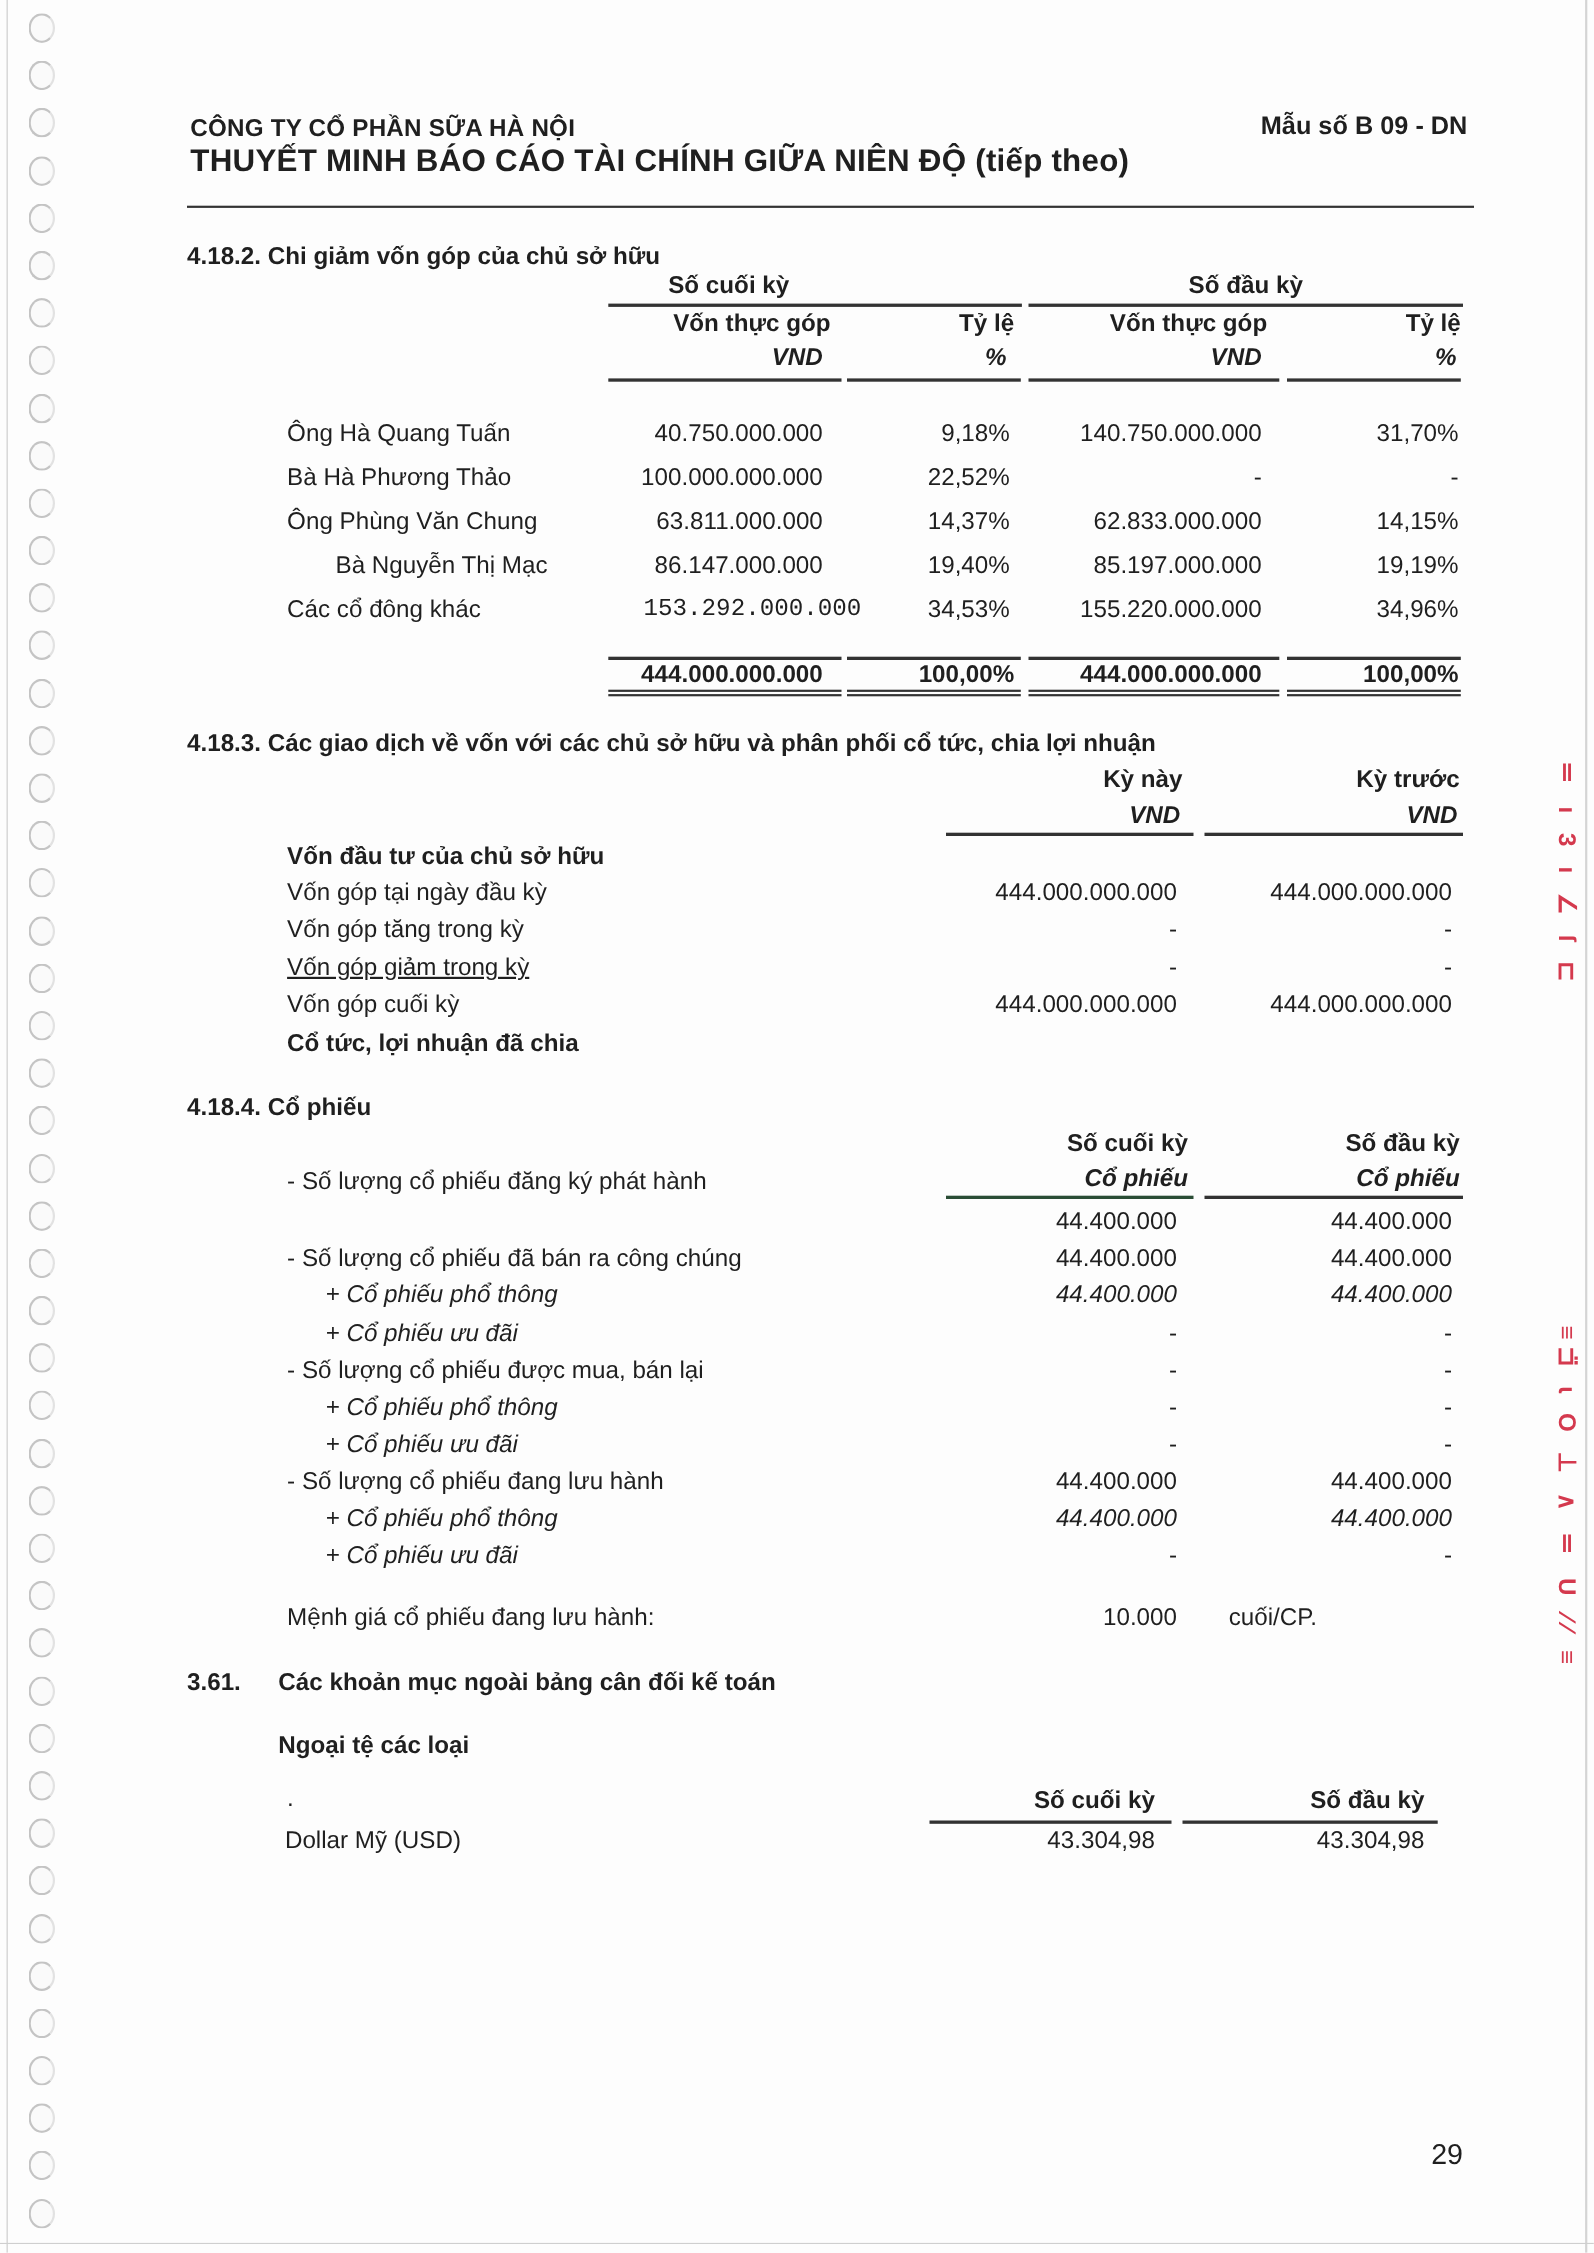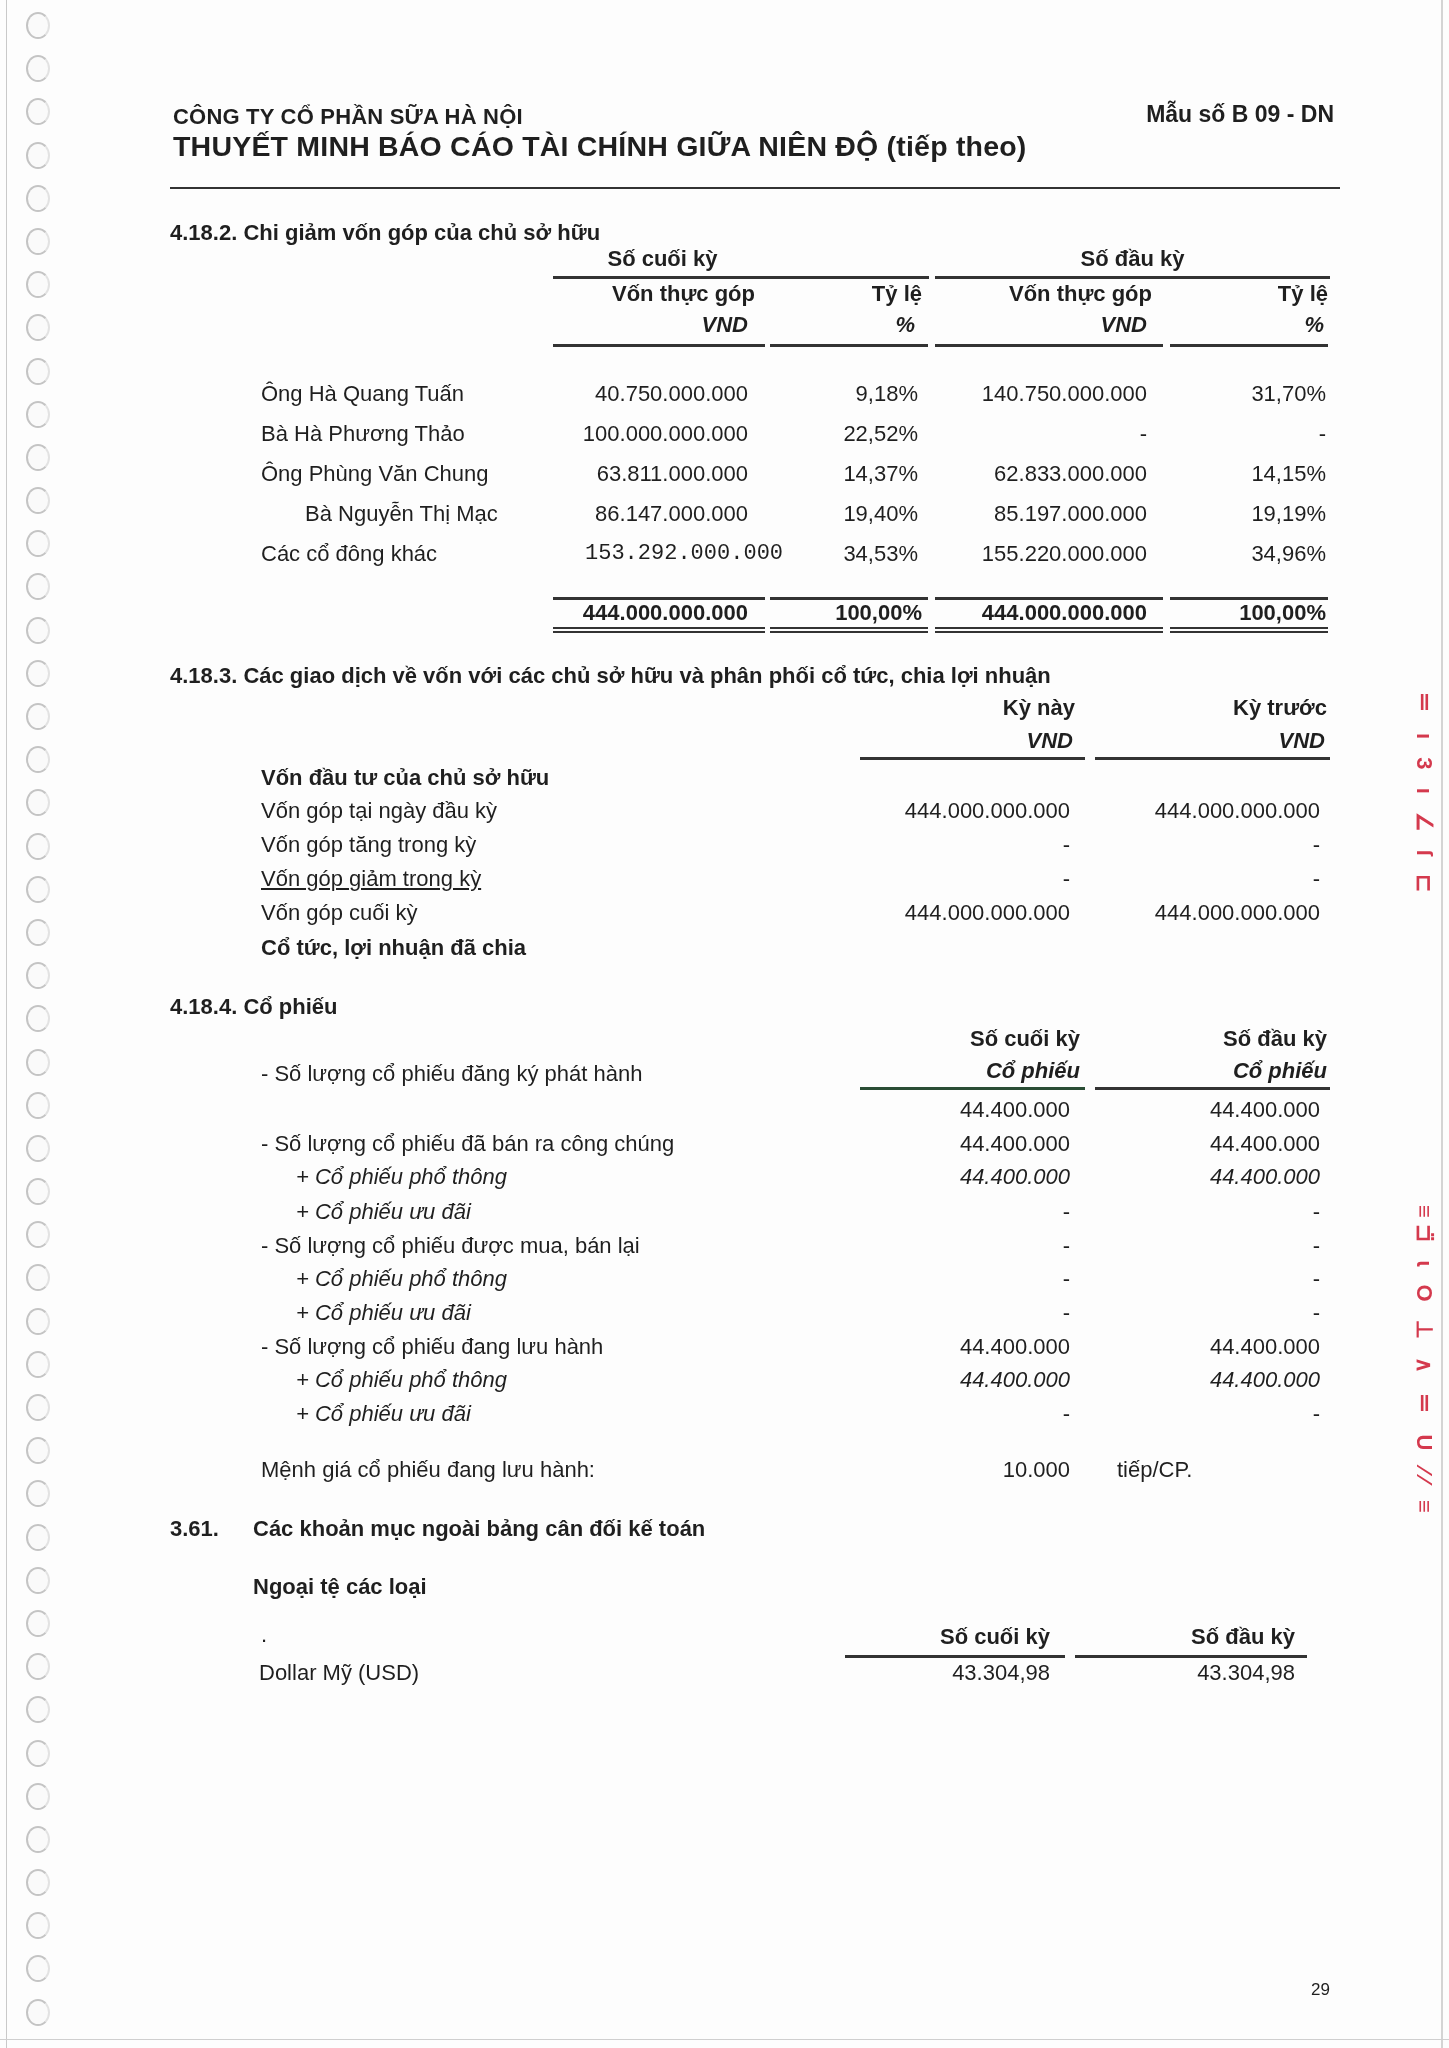--- a/index.html
+++ b/index.html
@@ -260,30 +260,30 @@
   </div>
   <div>
     <div class="abs txt ital" style="left:296px; top:1401px;">+ Cổ phiếu ưu đãi</div>
     <div class="abs txt r" style="left:860px; top:1401px; width:210px;">-</div>
     <div class="abs txt r" style="left:1095px; top:1401px; width:225px;">-</div>
   </div>
 </div>
 <div>
   <div class="abs txt" style="left:261px; top:1457px;">Mệnh giá cổ phiếu đang lưu hành:</div>
   <div class="abs txt r" style="left:900px; top:1457px; width:170px;">10.000</div>
-  <div class="abs txt" style="left:1117px; top:1457px;">tiếp/CP.</div>
+  <div class="abs txt" style="left:1117px; top:1457px;">cuối/CP.</div>
 </div>
 
 <div class="abs sec" style="left:170px; top:1516px;">3.61.</div>
 <div class="abs sec" style="left:253px; top:1516px;">Các khoản mục ngoài bảng cân đối kế toán</div>
 <div class="abs sec" style="left:253px; top:1574px;">Ngoại tệ các loại</div>
 <div class="abs txt" style="left:261px; top:1622px;">.</div>
 <div class="abs txt bold r" style="left:845px; top:1624px; width:205px;">Số cuối kỳ</div>
 <div class="abs txt bold r" style="left:1075px; top:1624px; width:220px;">Số đầu kỳ</div>
 <div class="rule" style="left:845px; top:1655px; width:220px;"></div>
 <div class="rule" style="left:1075px; top:1655px; width:232px;"></div>
 <div>
   <div class="abs txt" style="left:259px; top:1660px;">Dollar Mỹ (USD)</div>
   <div class="abs txt r" style="left:845px; top:1660px; width:205px;">43.304,98</div>
   <div class="abs txt r" style="left:1075px; top:1660px; width:220px;">43.304,98</div>
 </div>
 
-<div class="abs txt r" style="left:1240px; top:1943px; width:90px; font-size:17px;margin-top:37px;">29</div>
+<div class="abs txt r" style="left:1240px; top:1943px; width:90px; font-size:26px;">29</div>
 
 </body></html>

